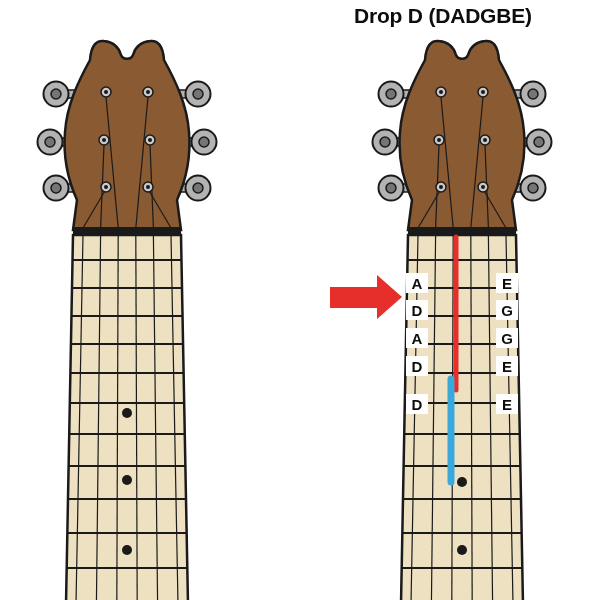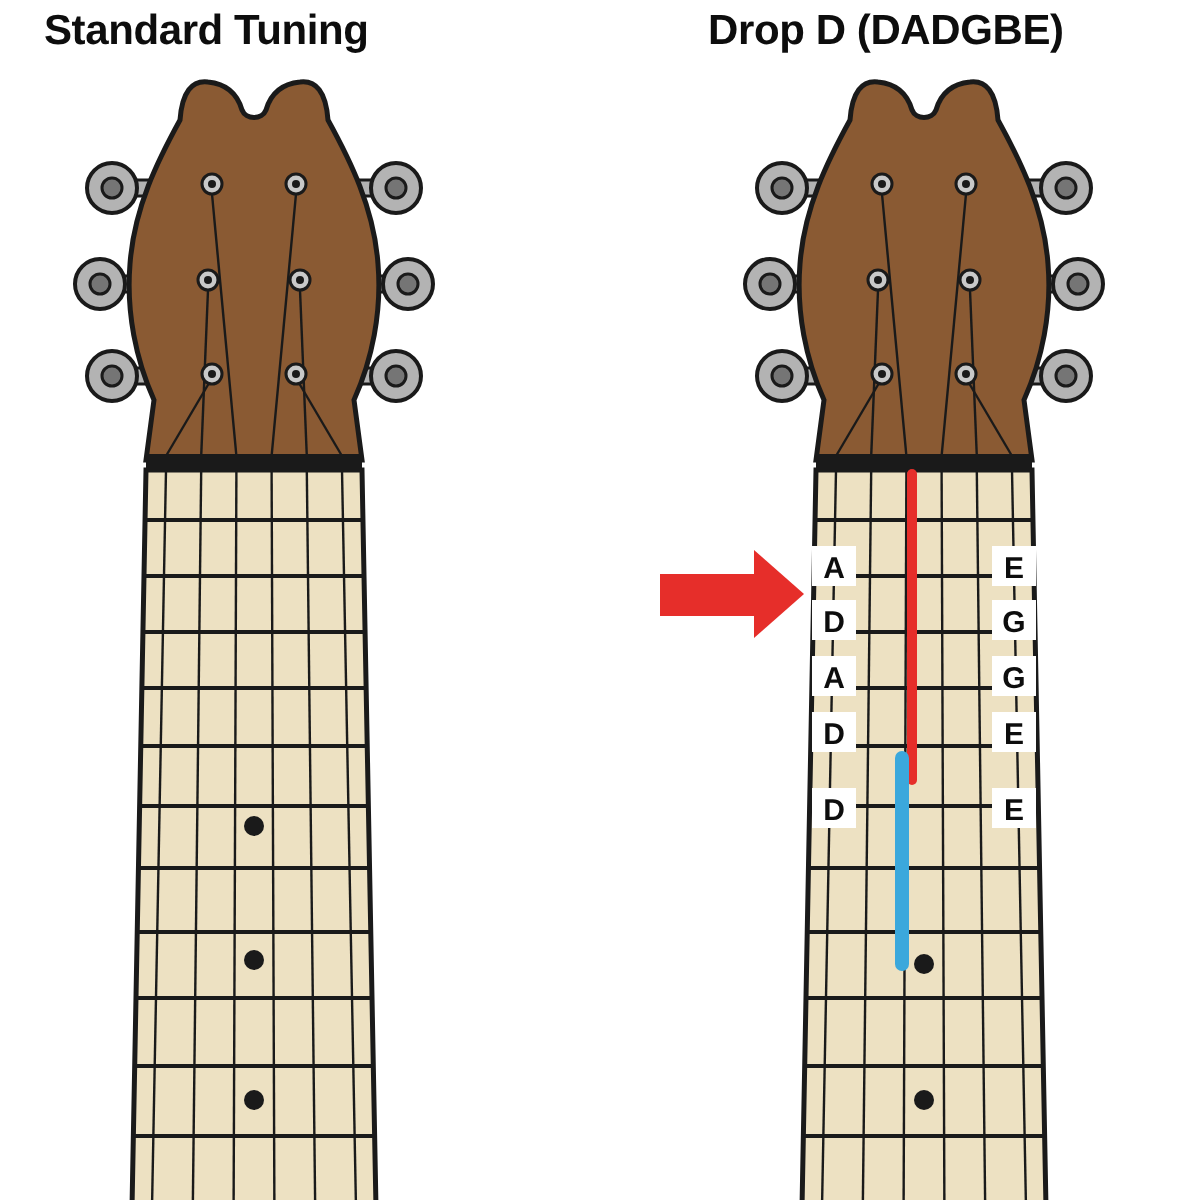--- a/index.html
+++ b/index.html
@@ -16,21 +16,20 @@
   .guitar-svg{position:absolute;top:30px;width:270px;height:570px;}
   .svg-left{left:-8px;}
   .svg-right{left:327px;}
   .note-letter{font-family:"Liberation Sans", sans-serif;font-size:15px;font-weight:700;fill:#0d0d0d;text-anchor:middle;}
 </style>
 </head>
 <body>
 
 <div class="canvas">
 
-  <div class="title title-left">Standard Tuning</div>
   <div class="title title-right">Drop D (DADGBE)</div>
 
   <svg class="guitar-svg svg-left" viewBox="0 0 270 570">
 
     <g stroke="#1a1a1a">
       <rect x="70" y="60" width="16" height="8" fill="#b3b3b3" stroke-width="1.5"></rect>
       <rect x="62" y="108" width="14" height="8" fill="#b3b3b3" stroke-width="1.5"></rect>
       <rect x="70" y="154" width="14" height="8" fill="#b3b3b3" stroke-width="1.5"></rect>
       <rect x="184" y="60" width="16" height="8" fill="#b3b3b3" stroke-width="1.5"></rect>
       <rect x="194" y="108" width="14" height="8" fill="#b3b3b3" stroke-width="1.5"></rect>

